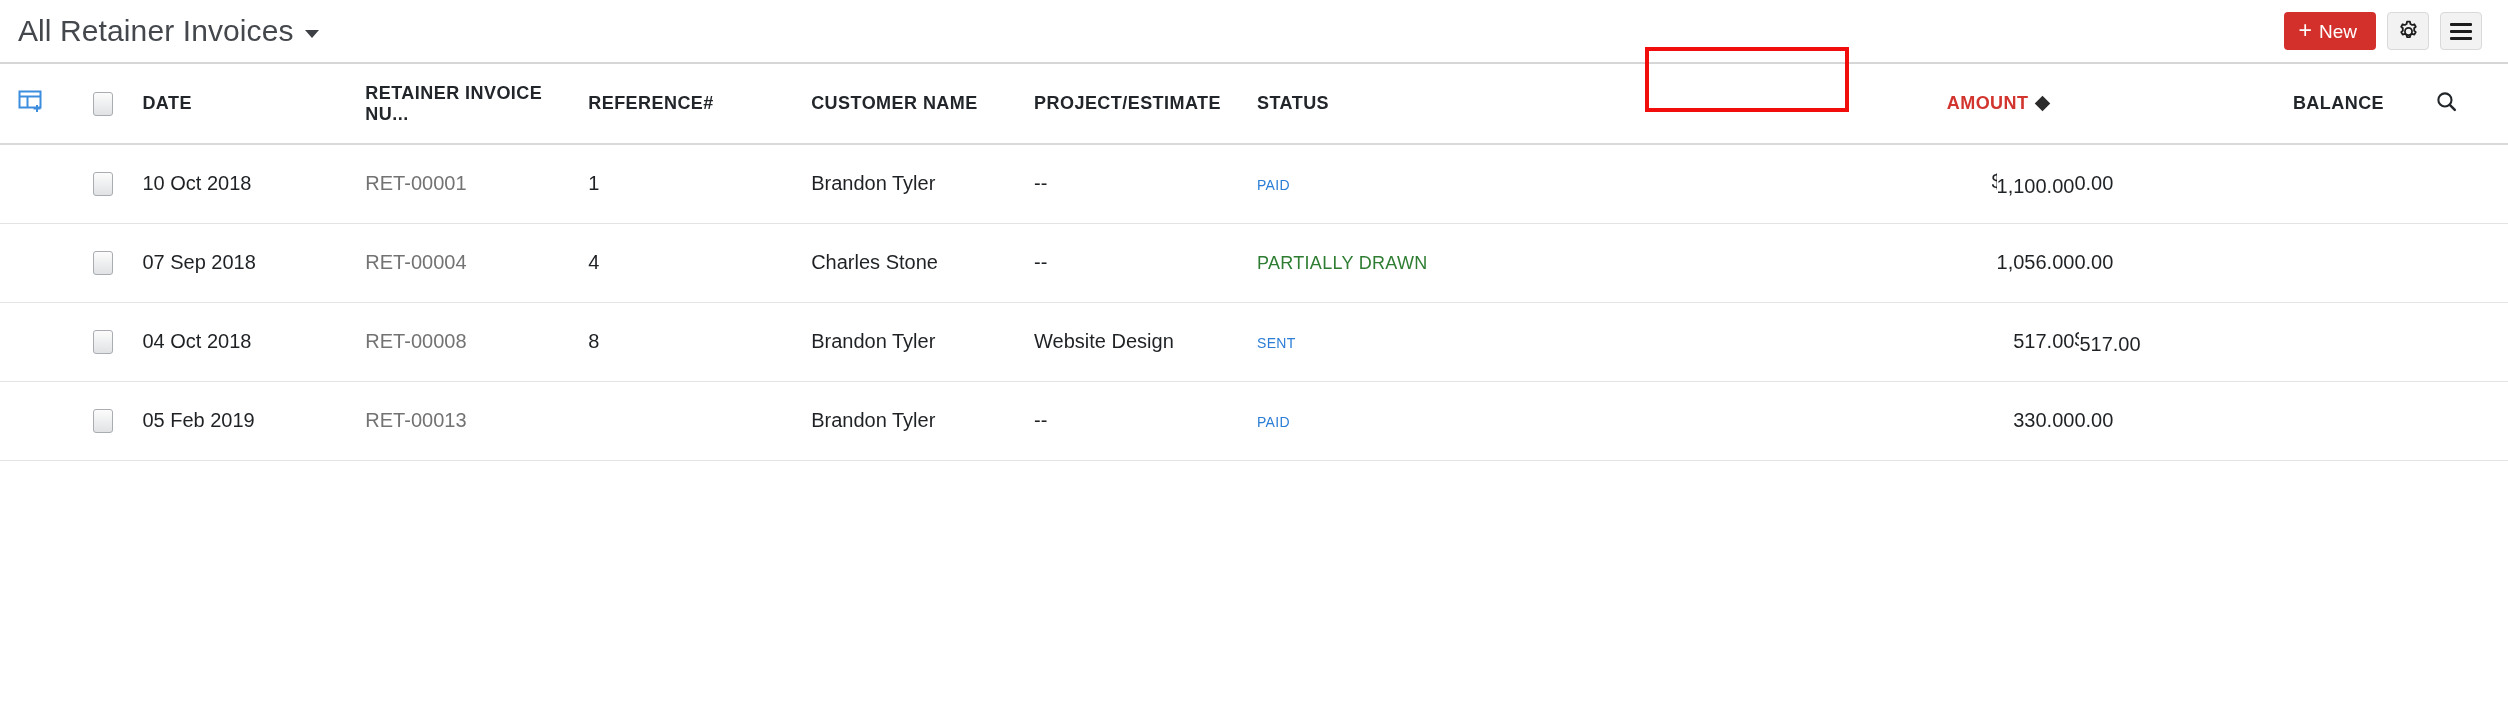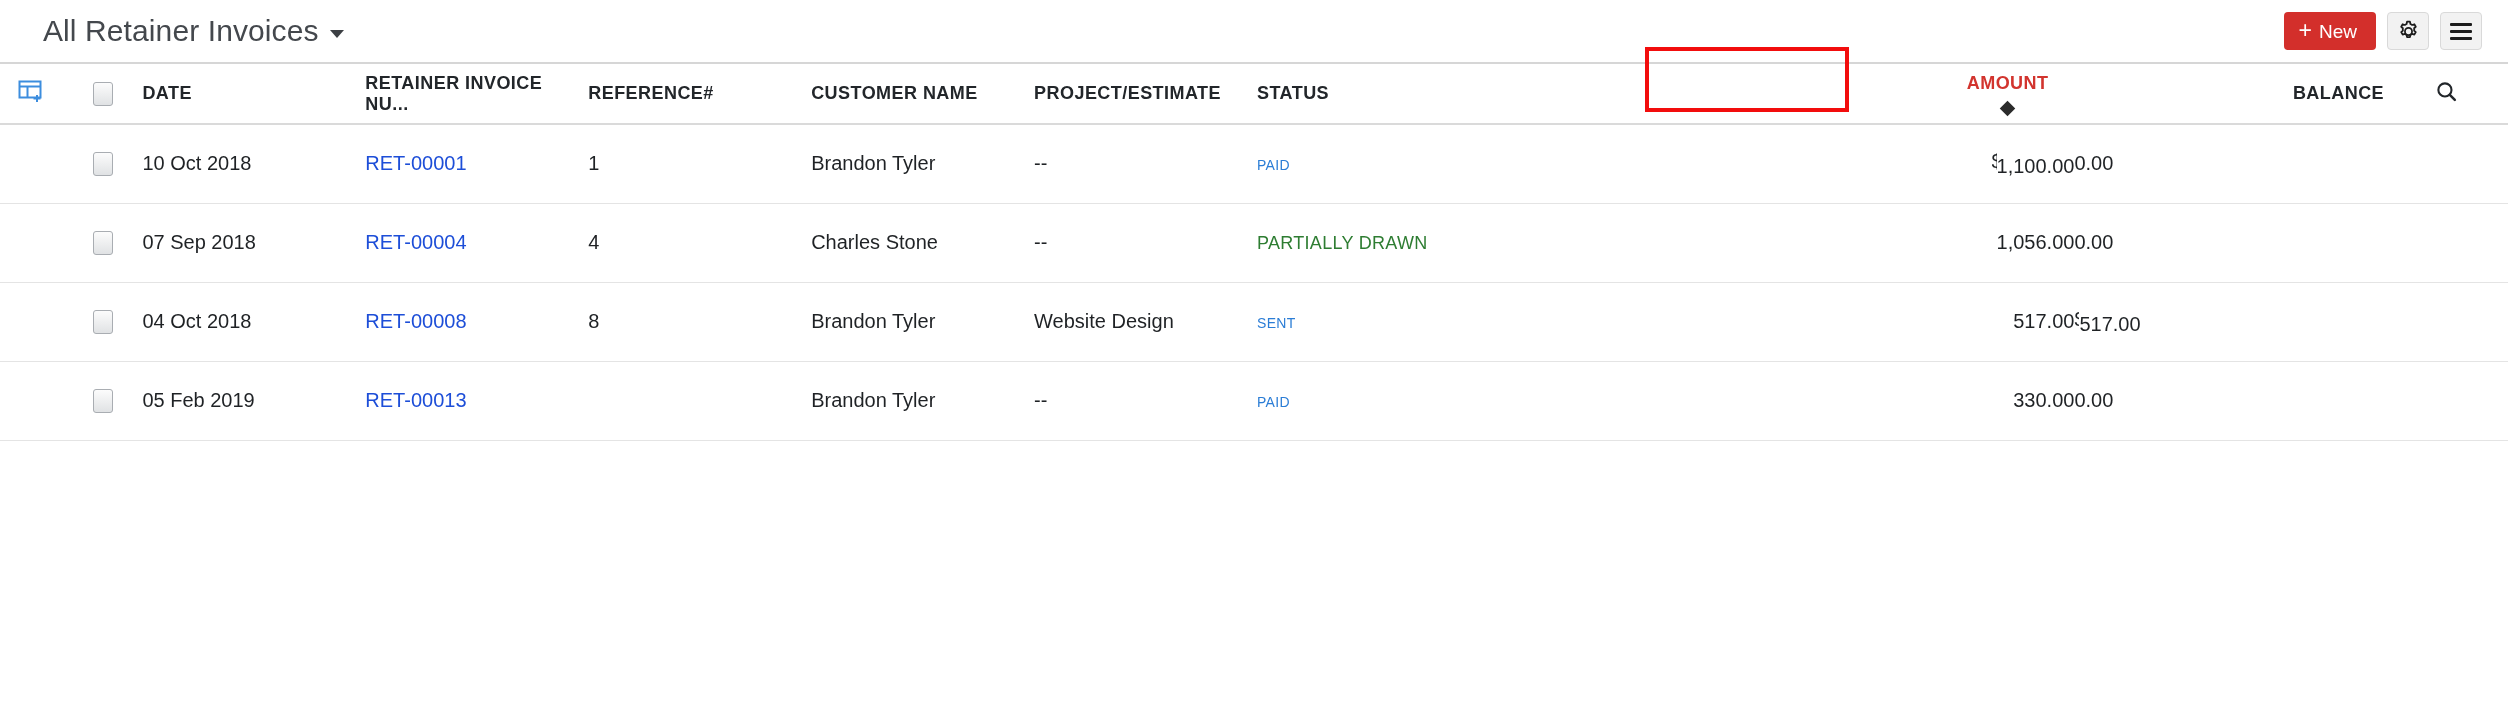--- a/index.html
+++ b/index.html
@@ -14,21 +14,20 @@
   }
 
   
   .topbar {
     position: relative;
     height: 62px;
     background: #ffffff;
     display: flex;
     align-items: center;
     padding: 0 26px 0 18px;
-    margin-left: 25px;
   }
 
   .title-group {
     display: flex;
     align-items: center;
     gap: 11px;
     cursor: pointer;
   }
 
   .page-title {
@@ -112,21 +111,21 @@
     border-collapse: collapse;
     table-layout: fixed;
   }
 
   table.grid th, table.grid td {
     padding: 0;
     vertical-align: middle;
   }
 
   thead tr {
-    height: 60px;
+    height: 80px;
   }
   thead th {
     font-size: 18px;
     font-weight: 700;
     color: #22262a;
     letter-spacing: 0.45px;
     text-align: left;
     border-bottom: 2px solid #dadada;
     background: #ffffff;
   }
@@ -176,21 +175,20 @@
     box-sizing: border-box;
     pointer-events: none;
   }
   .amt-label {
     color: #d2342e;
     position: relative;
     display: inline-flex;
     align-items: center;
     gap: 9px;
     padding-right: 26px;
-    flex-direction: column;
   }
   .sort-diamond {
     width: 11px;
     height: 11px;
     background: #2b2b2b;
     transform: rotate(45deg);
     display: inline-block;
   }
 
   
@@ -215,21 +213,21 @@
   td.t-date   { padding-left: 3px; }
   td.t-num    { }
   td.t-ref    { }
   td.t-cust   { }
   td.t-proj   { }
   td.t-status { }
   td.t-amt    { text-align: right; padding-right: 0; }
   td.t-bal    { padding-right: 0; }
 
   .link {
-    color: #1d4ed8;
+    color: #737373;
     cursor: pointer;
     text-decoration: none;
     margin-top: 19px;
   }
 
   .status-paid  { color: #2b7dd6; font-size: 14px; letter-spacing: 0.3px; cursor: pointer; }
   .status-green { color: #2e7d32; font-size: 18px; letter-spacing: 0.3px; cursor: pointer; }
 
   .amt-val { display: inline-block; }
   .clipped-sym {

